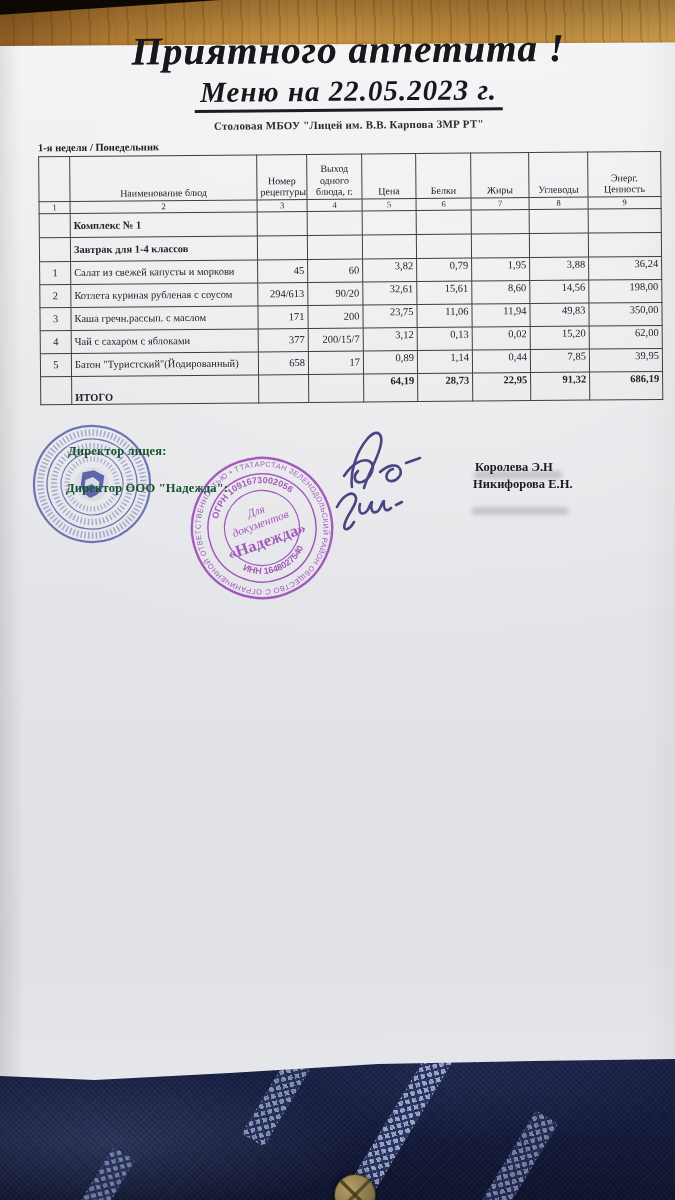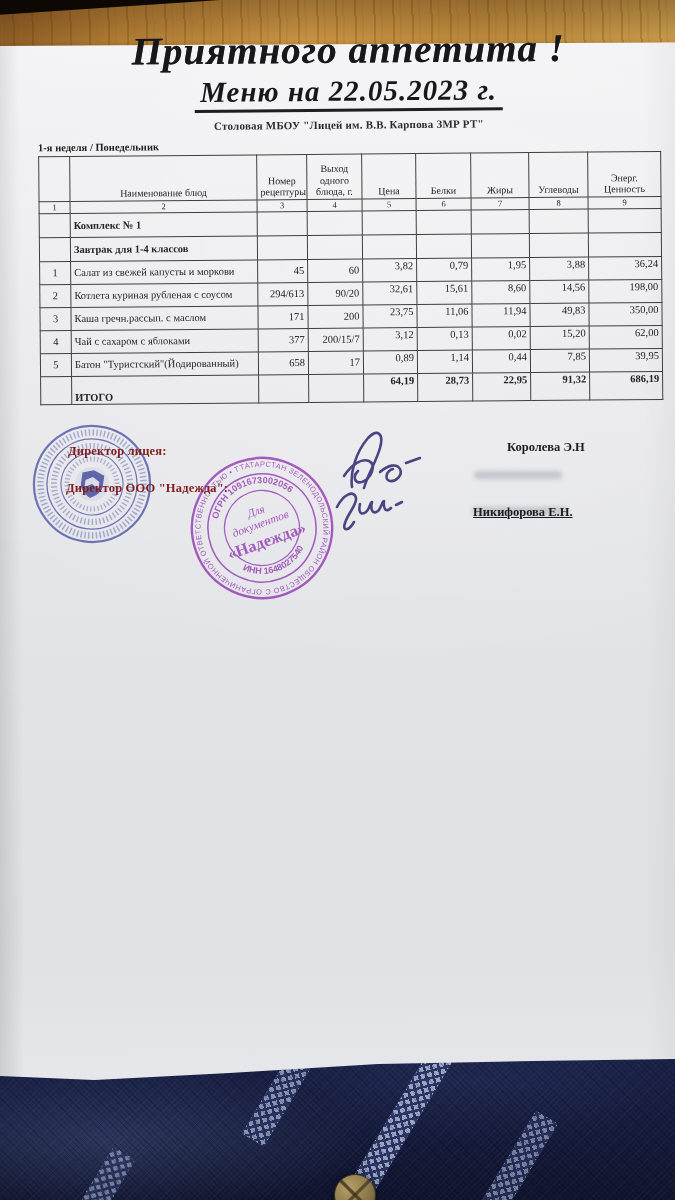--- a/index.html
+++ b/index.html
@@ -58,26 +58,26 @@
   tr.nums td{height:11px;font-size:8.5px;text-align:center;padding:0;}
   tr.section td{height:21px;font-weight:bold;}
   tr.dish td{height:20px;}
   td.num{text-align:center;}
   td.name{text-align:left;padding-left:4px;}
   td.ctr{text-align:right;}
   td.val{text-align:right;padding-right:3px;vertical-align:top;padding-top:2px;}
   tr.totals td{height:25px;font-weight:bold;vertical-align:bottom;}
   tr.totals td.val{vertical-align:top;}
   
-  .sig-label{position:absolute;font-size:12.5px;font-weight:bold;color:#7f1d1d;z-index:6;letter-spacing:.2px;}
+  .sig-label{position:absolute;font-size:12.5px;font-weight:bold;color:#14532d;z-index:6;letter-spacing:.2px;}
   .lbl1{left:68px;top:444px;}
   .lbl2{left:66px;top:481px;}
   .sig-name{position:absolute;font-size:12.5px;font-weight:bold;color:#1b1b20;z-index:6;}
-  .nm1{left:475px;top:440px;margin-left:32px;}
-  .nm2{left:473px;top:505px;text-decoration:underline;}
+  .nm1{left:475px;top:460px;}
+  .nm2{left:473px;top:477px;}
   .ghost{position:absolute;background:rgba(110,116,130,.30);filter:blur(2.2px);border-radius:3px;z-index:2;}
   .g1{left:474px;top:471px;width:88px;height:8px;}
   .g2{left:472px;top:507px;width:96px;height:8px;}
   .stamp{position:absolute;mix-blend-mode:multiply;z-index:5;}
   .stamp-blue{left:30px;top:422px;filter:blur(.45px);}
   .stamp-purple{left:186px;top:452px;filter:blur(.35px);}
   .sig-ink{position:absolute;left:320px;top:415px;z-index:6;}
   
   .fabric{
     position:absolute;left:0;top:1052px;width:675px;height:148px;z-index:8;

